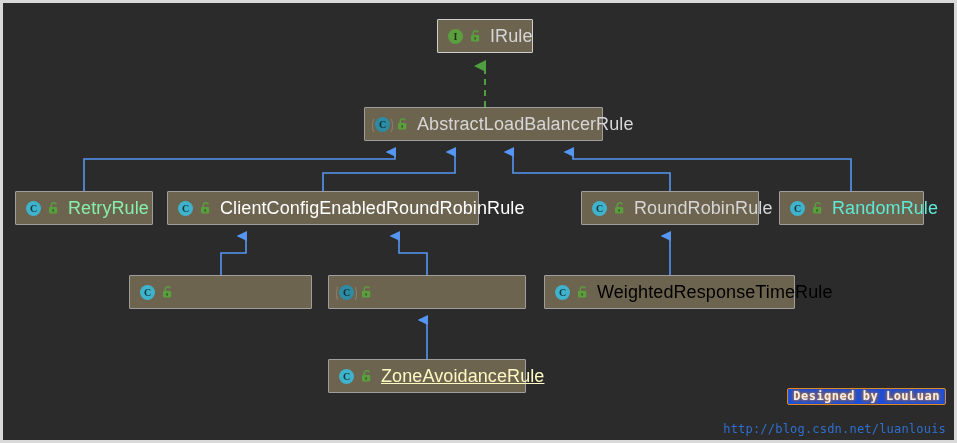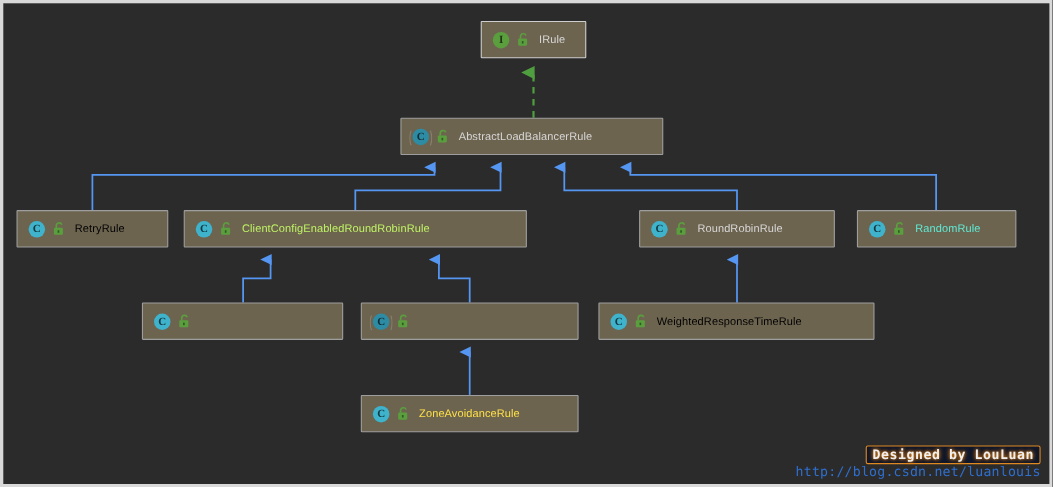--- a/index.html
+++ b/index.html
@@ -38,21 +38,21 @@
     align-items: center;
     padding: 0 12px 0 9px;
     border-radius: 1px;
     white-space: nowrap;
   }
   .node.selected {
     border-color: #cfcfcf;
   }
   .node-label {
     color: #d6d6d6;
-    font-size: 10px;
+    font-size: 18px;
     letter-spacing: 0.1px;
     margin-left: 7px;
   }
   
   .type-icon {
     position: relative;
     width: 17px;
     height: 17px;
     flex: 0 0 auto;
     display: flex;
@@ -115,38 +115,38 @@
   
   #watermark {
     position: absolute;
     right: 8px;
     bottom: 4px;
     text-align: right;
     line-height: 1.05;
   }
   #wm-title {
     display: inline-block;
-    background: #0f172a;
+    background: #1d4ed8;
     border: 1px solid #e08a22;
     color: #f0f0f0;
     font-family: "DejaVu Sans Mono", monospace;
     font-size: 12px;
     font-weight: bold;
     letter-spacing: 0.5px;
     padding: 1px 5px 2px 5px;
     text-shadow: 0 0 3px #e08a22, 0 0 5px #c06000;
     border-radius: 2px;
   }
   #wm-url {
     display: block;
     color: #2f6fd0;
     font-family: "DejaVu Sans Mono", monospace;
     font-size: 12px;
     letter-spacing: 0.2px;
-    margin-top: 1px;
+    margin-top: 18px;
   }
 </style>
 </head>
 <body>
 
 <div id="canvas" style="background: rgb(43, 43, 43);">
 
   <svg id="edges" viewBox="0 0 957 443" width="957" height="443">
     <defs>
       <marker id="arrow-blue" markerWidth="11" markerHeight="11" refX="5.5" refY="9.4" orient="auto" markerUnits="userSpaceOnUse">
@@ -219,32 +219,32 @@
       </div>
       <div class="node" style="left: 12px; top: 188px; width: 138px; background: rgb(109, 100, 80);">
         <span class="type-icon klass">
           <span class="disc">C</span>
         </span>
         <svg class="lock-icon" viewBox="0 0 13 14">
           <path d="M3.2 6.3 V4.0 a2.6 2.6 0 0 1 5.0 -0.7" fill="none" stroke="#5a9e3e" stroke-width="1.5"></path>
           <rect x="1.0" y="6.1" width="8.2" height="6.4" rx="1" fill="#5a9e3e"></rect>
           <rect x="4.4" y="8.3" width="1.5" height="2.3" fill="#2f5a22"></rect>
         </svg>
-        <span class="node-label" style="color: #000000;">RetryRule</span>
+        <span class="node-label" style="color: #86efac;">RetryRule</span>
       </div>
       <div class="node" style="left: 164px; top: 188px; width: 312px; background: rgb(109, 100, 80);">
         <span class="type-icon klass">
           <span class="disc">C</span>
         </span>
         <svg class="lock-icon" viewBox="0 0 13 14">
           <path d="M3.2 6.3 V4.0 a2.6 2.6 0 0 1 5.0 -0.7" fill="none" stroke="#5a9e3e" stroke-width="1.5"></path>
           <rect x="1.0" y="6.1" width="8.2" height="6.4" rx="1" fill="#5a9e3e"></rect>
           <rect x="4.4" y="8.3" width="1.5" height="2.3" fill="#2f5a22"></rect>
         </svg>
-        <span class="node-label" style="color: #bef264;">ClientConfigEnabledRoundRobinRule</span>
+        <span class="node-label" style="color: #ffffff;">ClientConfigEnabledRoundRobinRule</span>
       </div>
       <div class="node" style="left: 578px; top: 188px; width: 178px; background: rgb(109, 100, 80);">
         <span class="type-icon klass">
           <span class="disc">C</span>
         </span>
         <svg class="lock-icon" viewBox="0 0 13 14">
           <path d="M3.2 6.3 V4.0 a2.6 2.6 0 0 1 5.0 -0.7" fill="none" stroke="#5a9e3e" stroke-width="1.5"></path>
           <rect x="1.0" y="6.1" width="8.2" height="6.4" rx="1" fill="#5a9e3e"></rect>
           <rect x="4.4" y="8.3" width="1.5" height="2.3" fill="#2f5a22"></rect>
         </svg>
@@ -294,21 +294,21 @@
       </div>
       <div class="node" style="left: 325px; top: 356px; width: 198px; background: rgb(109, 100, 80);">
         <span class="type-icon klass">
           <span class="disc">C</span>
         </span>
         <svg class="lock-icon" viewBox="0 0 13 14">
           <path d="M3.2 6.3 V4.0 a2.6 2.6 0 0 1 5.0 -0.7" fill="none" stroke="#5a9e3e" stroke-width="1.5"></path>
           <rect x="1.0" y="6.1" width="8.2" height="6.4" rx="1" fill="#5a9e3e"></rect>
           <rect x="4.4" y="8.3" width="1.5" height="2.3" fill="#2f5a22"></rect>
         </svg>
-        <span class="node-label" style="color: #fde047;">ZoneAvoidanceRule</span>
+        <span class="node-label" style="color: #fef9c3; text-decoration: underline;">ZoneAvoidanceRule</span>
       </div>
     </div>
 
   <div id="watermark">
     <span id="wm-title" style="color: rgb(240, 240, 240); border-color: rgb(224, 138, 34);">Designed by LouLuan</span>
     <span id="wm-url" style="color: rgb(47, 111, 208);">http://blog.csdn.net/luanlouis</span>
   </div>
 
 </div>
 

